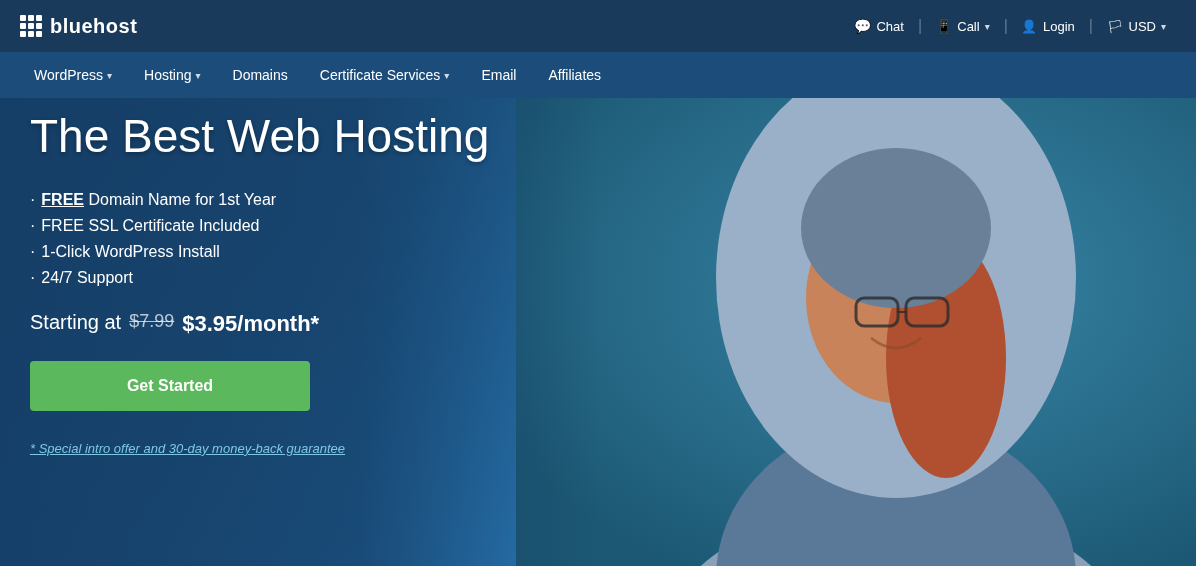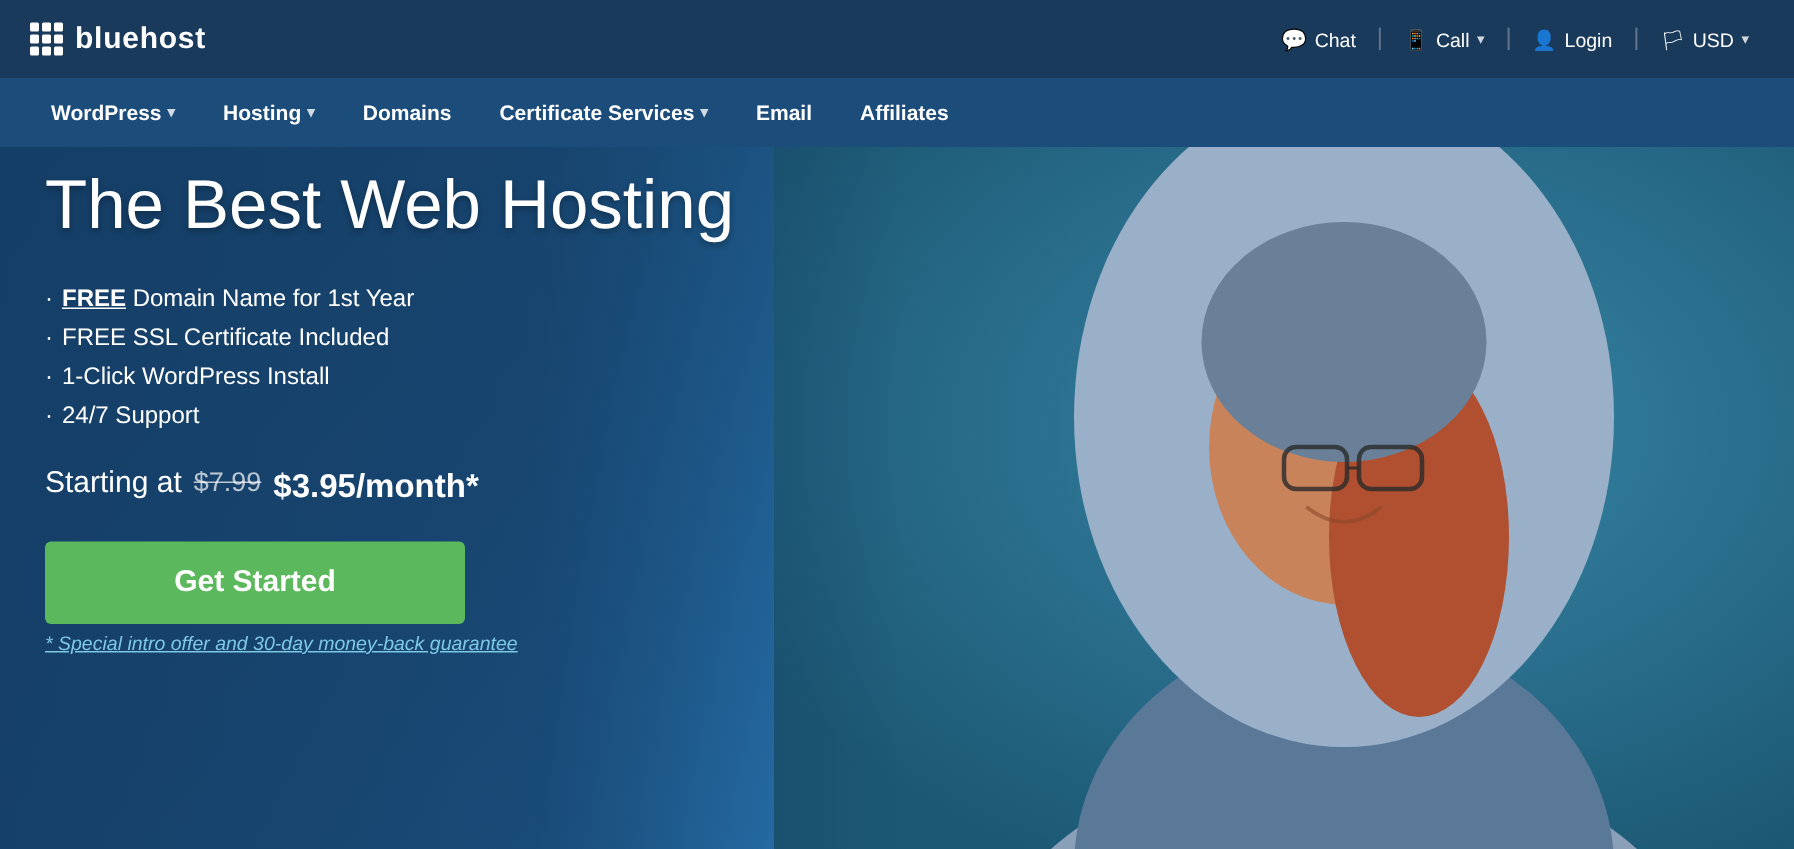--- a/index.html
+++ b/index.html
@@ -57,21 +57,20 @@
       padding: 0 20px;
       height: 46px;
       position: relative;
       z-index: 10;
     }
 
     .nav-items {
       display: flex;
       align-items: flex-start;
       gap: 4px;
-      font-weight: bold;
     }
 
     .nav-item {
       color: white;
       font-size: 14px;
       padding: 12px 14px;
       cursor: pointer;
       display: flex;
       align-items: center;
       gap: 4px;
@@ -208,29 +207,29 @@
 
     .price-new {
       font-size: 22px;
       font-weight: 600;
     }
 
     .cta-button {
       display: inline-block;
       background: #5cb85c;
       color: white;
-      font-size: 20px;
+      font-size: 16px;
       font-weight: 600;
       padding: 16px 1px;
       width: 280px;
       text-align: center;
       border-radius: 4px;
       cursor: pointer;
       border: none;
-      margin-bottom: 4px;
+      margin-bottom: 28px;
       text-decoration: none;
       transition: background 0.2s;
     }
 
     .hero-footnote {
       color: #7ec8e3;
       font-size: 13px;
       font-style: italic;
       text-decoration: underline;
       cursor: pointer;

